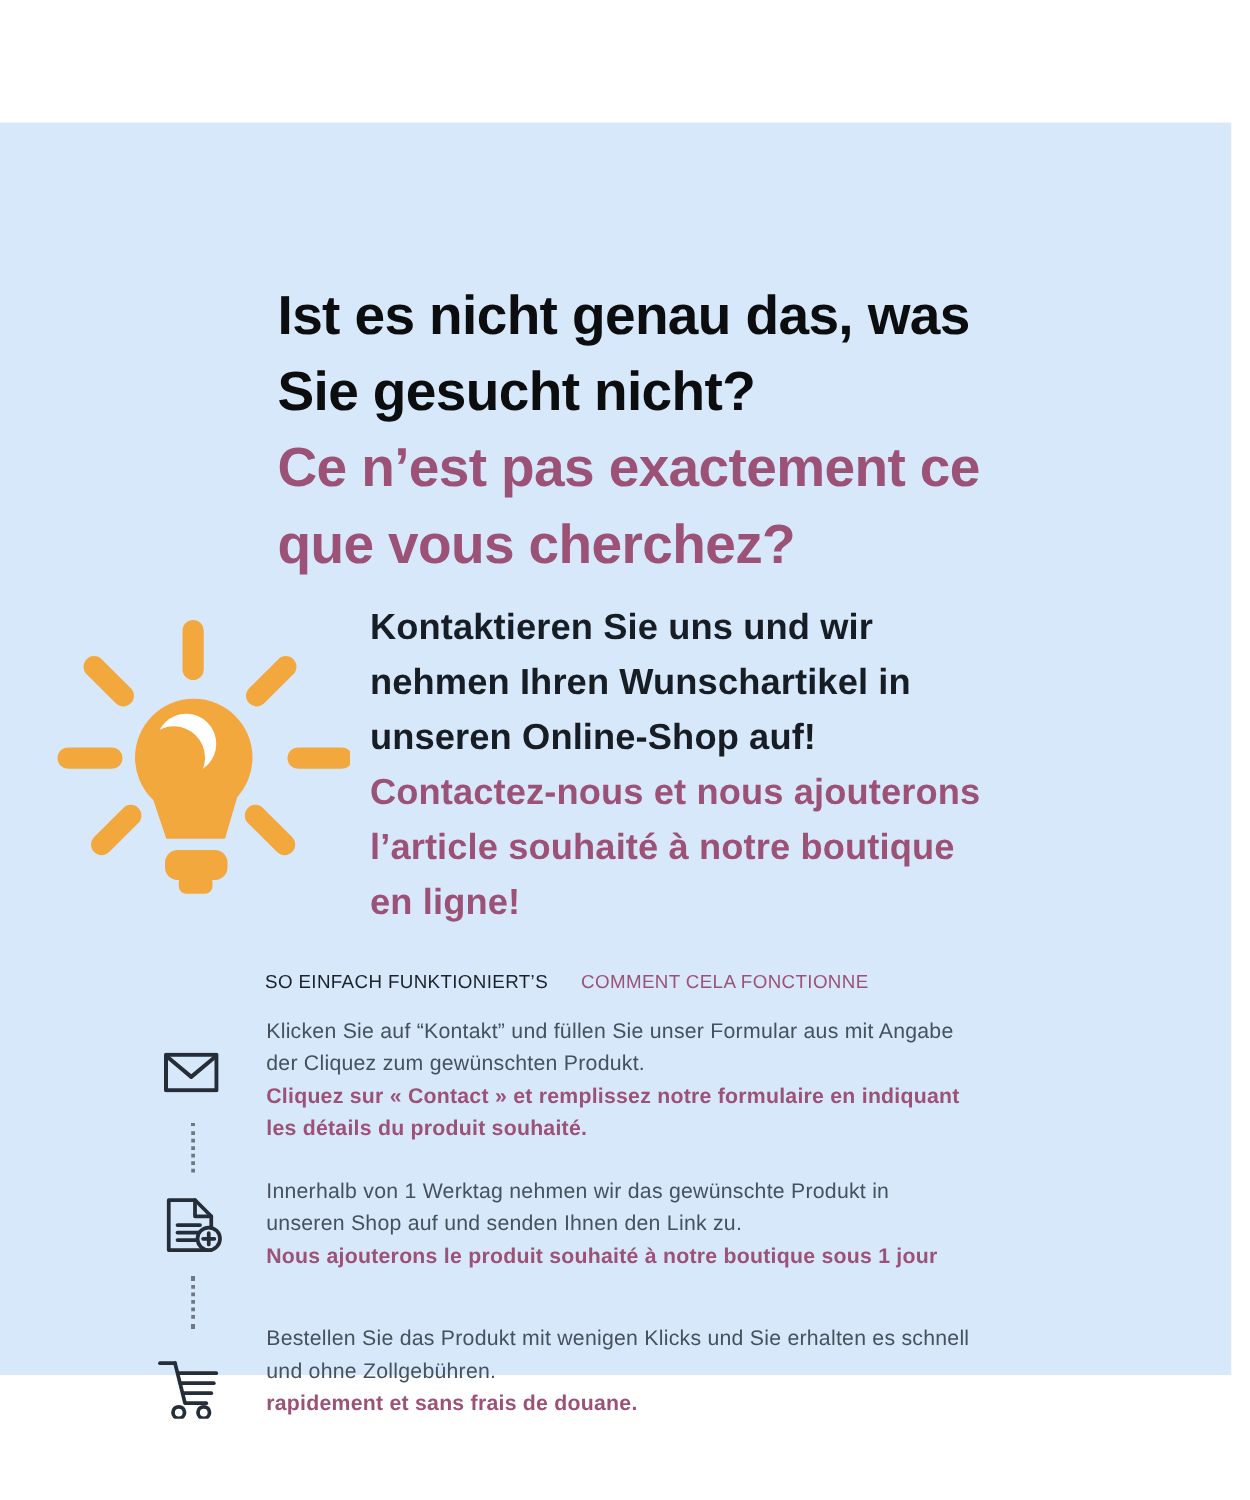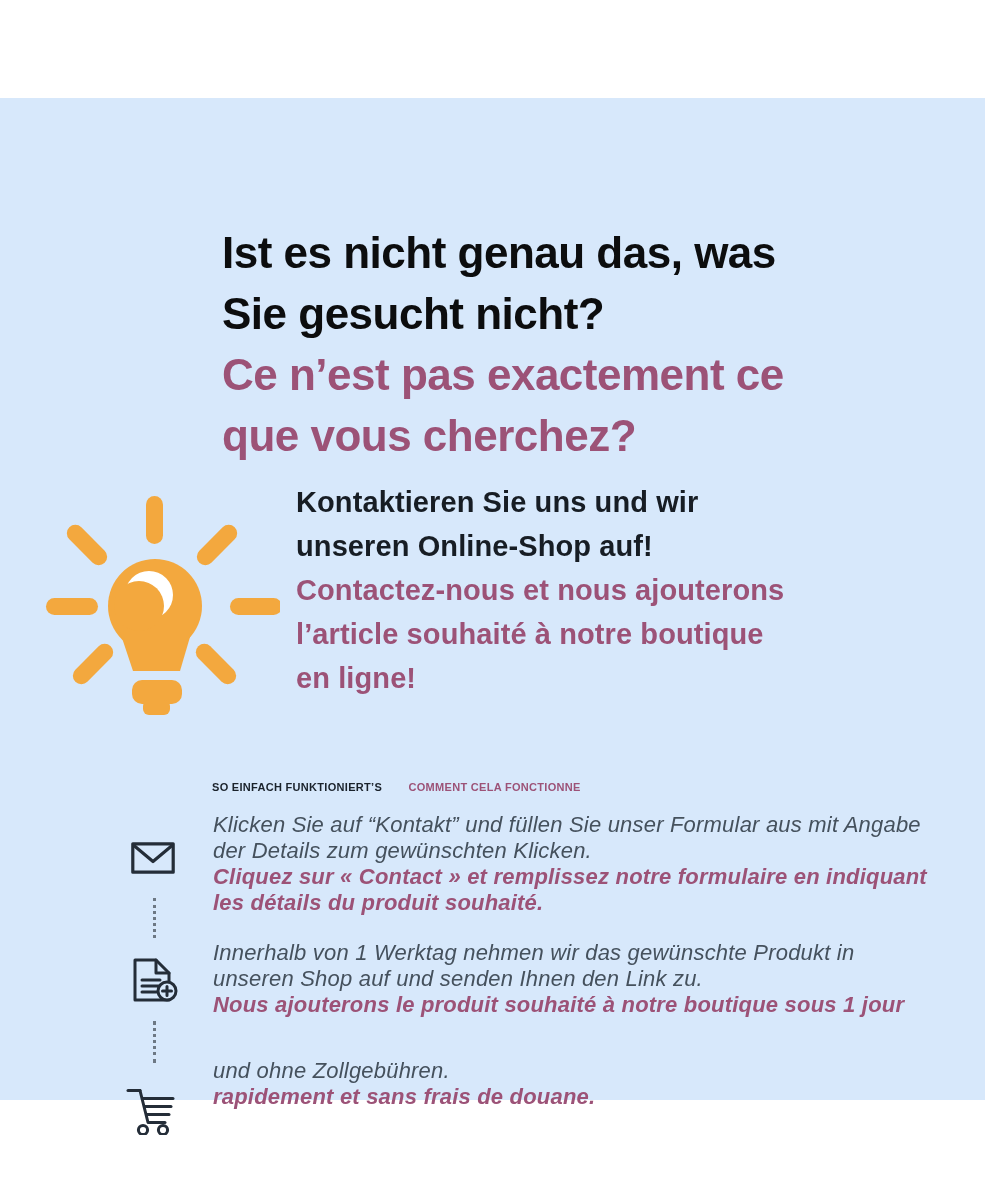--- a/index.html
+++ b/index.html
@@ -21,27 +21,27 @@
   .bulb-wrap{position:absolute;left:40px;top:394px;width:240px;height:232px;}
 
   
   .intro{position:absolute;left:296px;top:382px;width:600px;}
   .intro-line{font-size:29px;line-height:44px;font-weight:700;letter-spacing:0.1px;}
   .intro-de{color:#171D24;}
   .intro-fr{color:#9C5277;}
 
   
   .how{position:absolute;left:212px;top:679px;white-space:nowrap;}
-  .how span{font-size:11px;font-weight:700;letter-spacing:0.3px;}
+  .how span{font-size:15px;font-weight:400;letter-spacing:0.3px;}
   .how-de{color:#1A222B;}
   .how-fr{color:#9C5277;margin-left:22px;margin-top:36px;}
 
   
   .step{position:absolute;left:213px;width:770px;}
-  .step-line{font-size:22px;line-height:26px;letter-spacing:0.2px;font-style:italic;}
+  .step-line{font-size:17px;line-height:26px;letter-spacing:0.2px;}
   .step-de{color:#45515D;font-weight:400;}
   .step-fr{color:#9C5277;font-weight:700;}
   .step1{top:714px;} .step2{top:842px;} .step3{top:960px;}
 
   
   .icon{position:absolute;}
   .icon svg{display:block;}
   .env{left:131px;top:744px;}
   .doc{left:131px;top:860px;}
   .cart{left:126px;top:988px;}
@@ -83,20 +83,21 @@
         <g fill="#F3A83E">
 
           <rect x="92" y="188" width="50" height="24" rx="10"></rect>
           <rect x="103" y="208" width="27" height="15" rx="6"></rect>
         </g>
       </svg>
     </div>
 
     <div class="intro">
       <div class="intro-line intro-de">Kontaktieren Sie uns und wir</div>
+      <div class="intro-line intro-de">nehmen Ihren Wunschartikel in</div>
       <div class="intro-line intro-de">unseren Online-Shop auf!</div>
       <div class="intro-line intro-fr">Contactez-nous et nous ajouterons</div>
       <div class="intro-line intro-fr">l’article souhaité à notre boutique</div>
       <div class="intro-line intro-fr">en ligne!</div>
     </div>
 
     <div class="how">
       <span class="how-de">SO EINFACH FUNKTIONIERT’S</span>
       <span class="how-fr">COMMENT CELA FONCTIONNE</span>
     </div>
@@ -130,30 +131,31 @@
         <path d="M 19 20.5 H 45"></path>
         <path d="M 21 28.5 H 43"></path>
         <path d="M 23 36.5 H 39"></path>
         <circle cx="17" cy="44" r="4.6"></circle>
         <circle cx="37" cy="44" r="4.6"></circle>
       </svg>
     </div>
 
     <div class="step step1">
       <div class="step-line step-de">Klicken Sie auf “Kontakt” und füllen Sie unser Formular aus mit Angabe</div>
-      <div class="step-line step-de">der Details zum gewünschten Klicken.</div>
+      <div class="step-line step-de">der Cliquez zum gewünschten Produkt.</div>
       <div class="step-line step-fr">Cliquez sur « Contact » et remplissez notre formulaire en indiquant</div>
       <div class="step-line step-fr">les détails du produit souhaité.</div>
     </div>
 
     <div class="step step2">
       <div class="step-line step-de">Innerhalb von 1 Werktag nehmen wir das gewünschte Produkt in</div>
       <div class="step-line step-de">unseren Shop auf und senden Ihnen den Link zu.</div>
       <div class="step-line step-fr">Nous ajouterons le produit souhaité à notre boutique sous 1 jour</div>
     </div>
 
     <div class="step step3">
+      <div class="step-line step-de">Bestellen Sie das Produkt mit wenigen Klicks und Sie erhalten es schnell</div>
       <div class="step-line step-de">und ohne Zollgebühren.</div>
       <div class="step-line step-fr">rapidement et sans frais de douane.</div>
     </div>
 
   </div>
 </div>
 
 </body></html>

